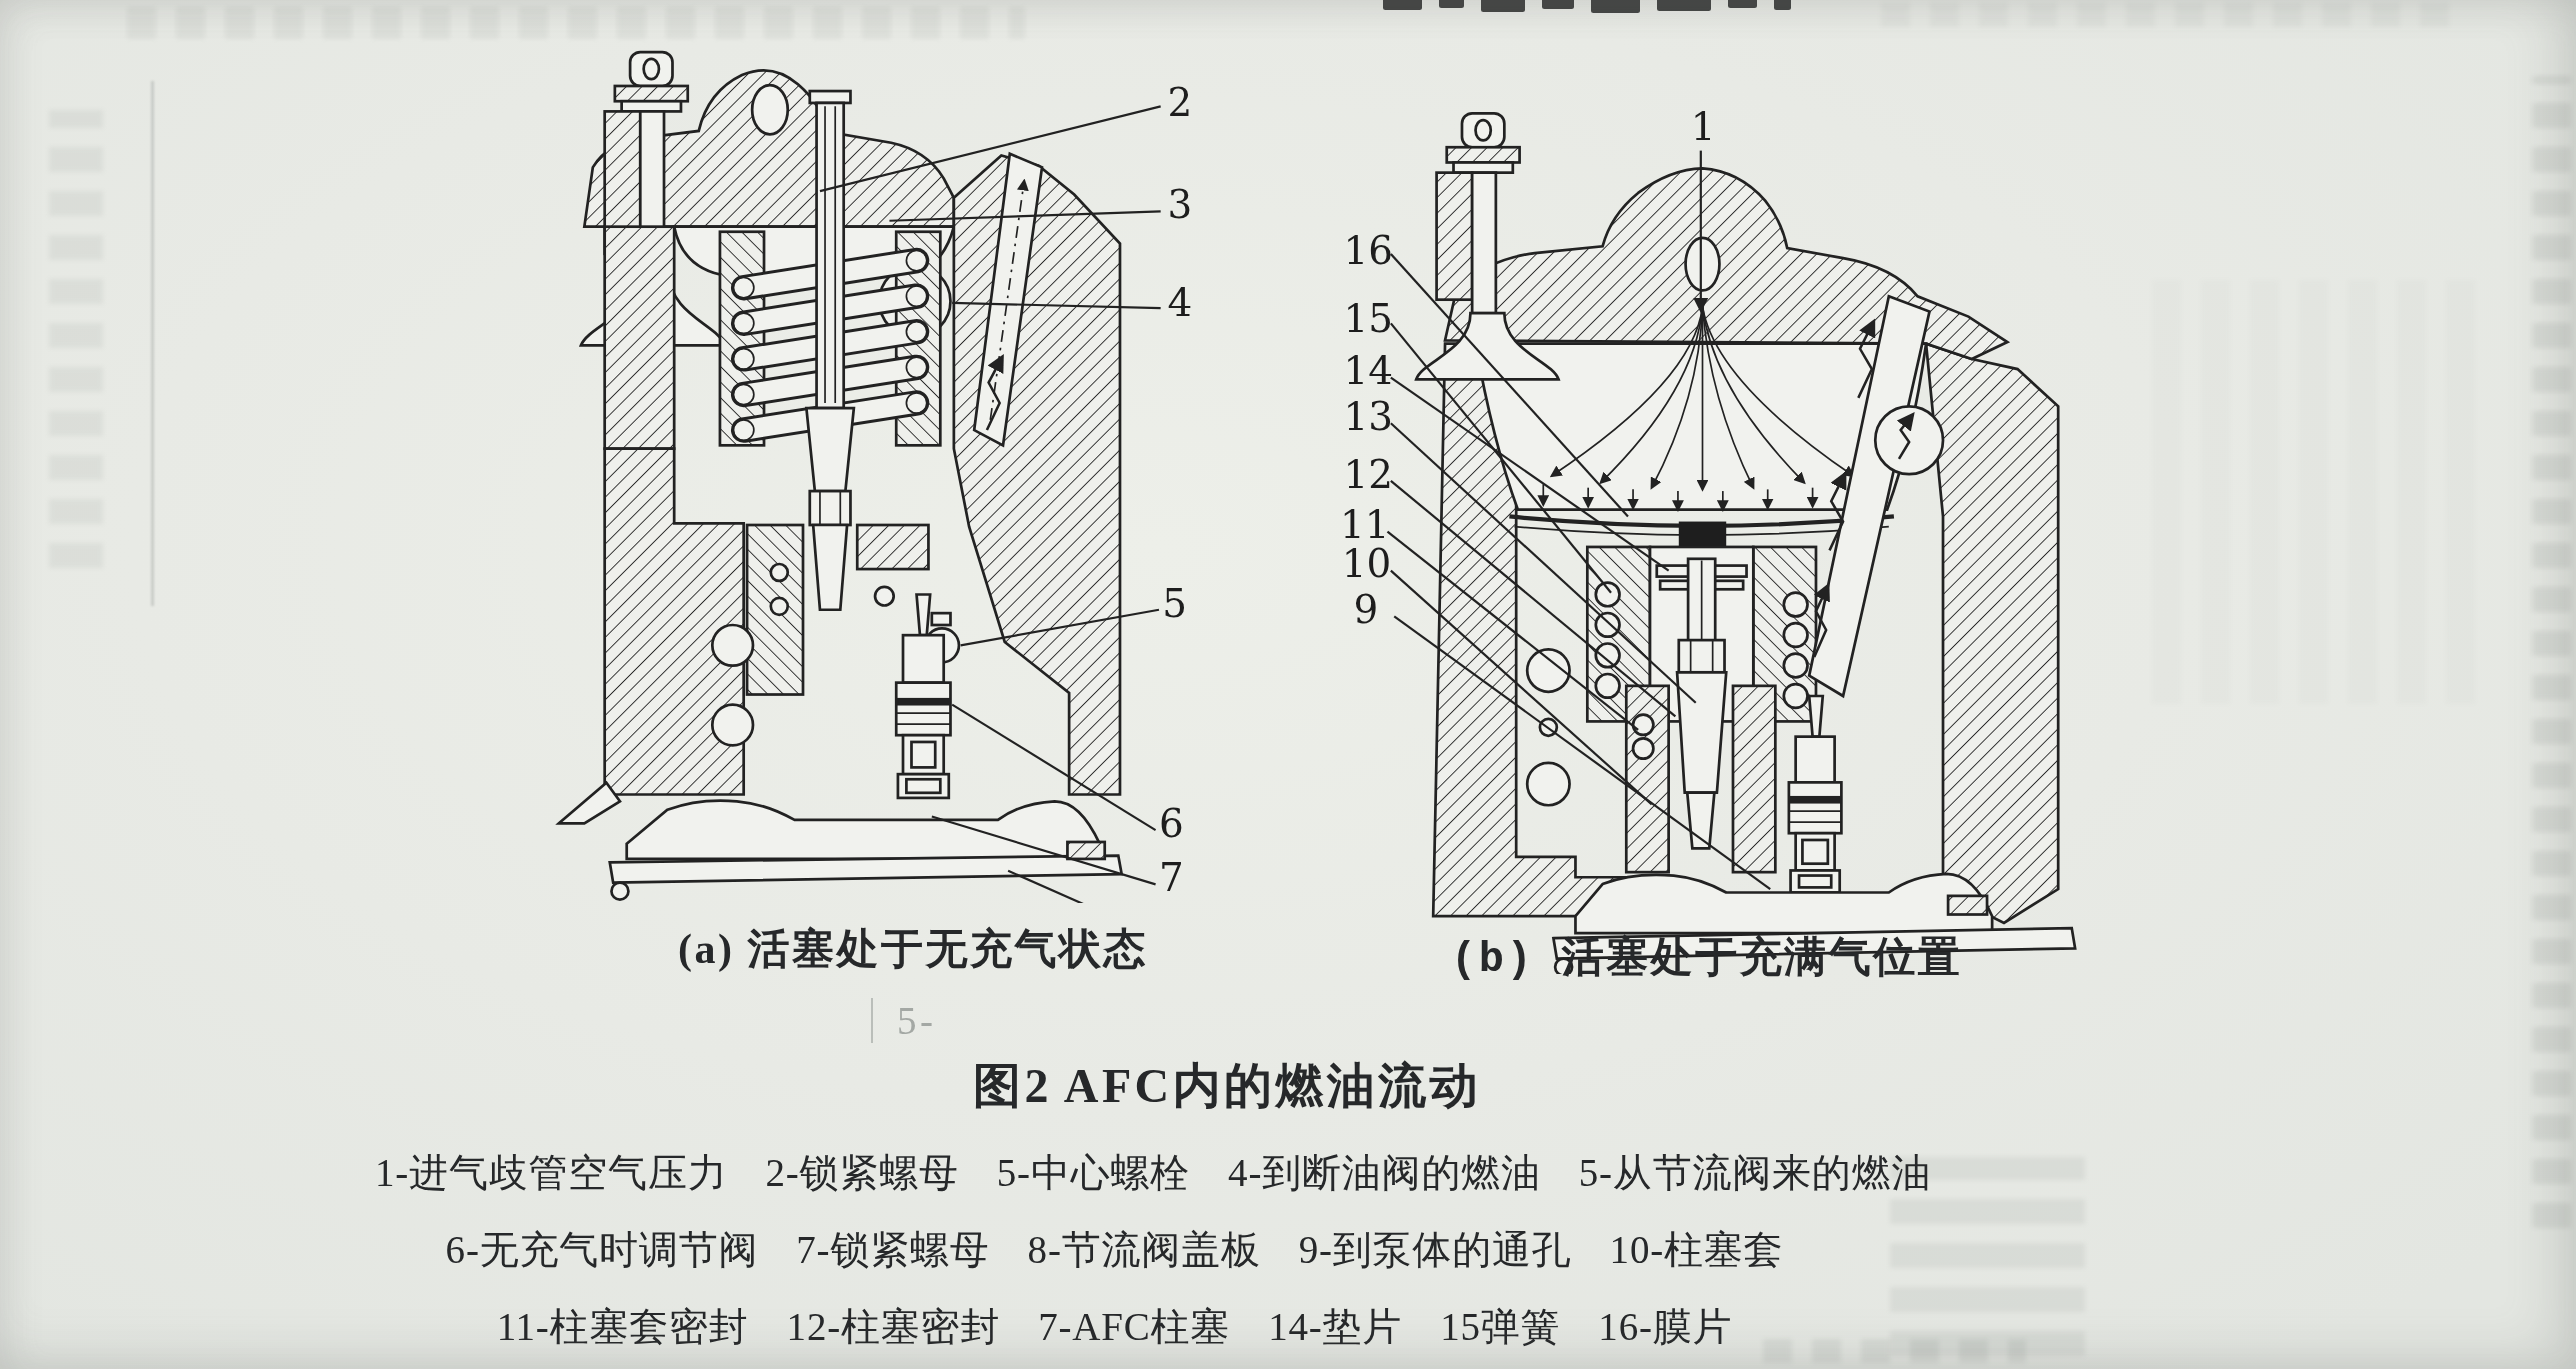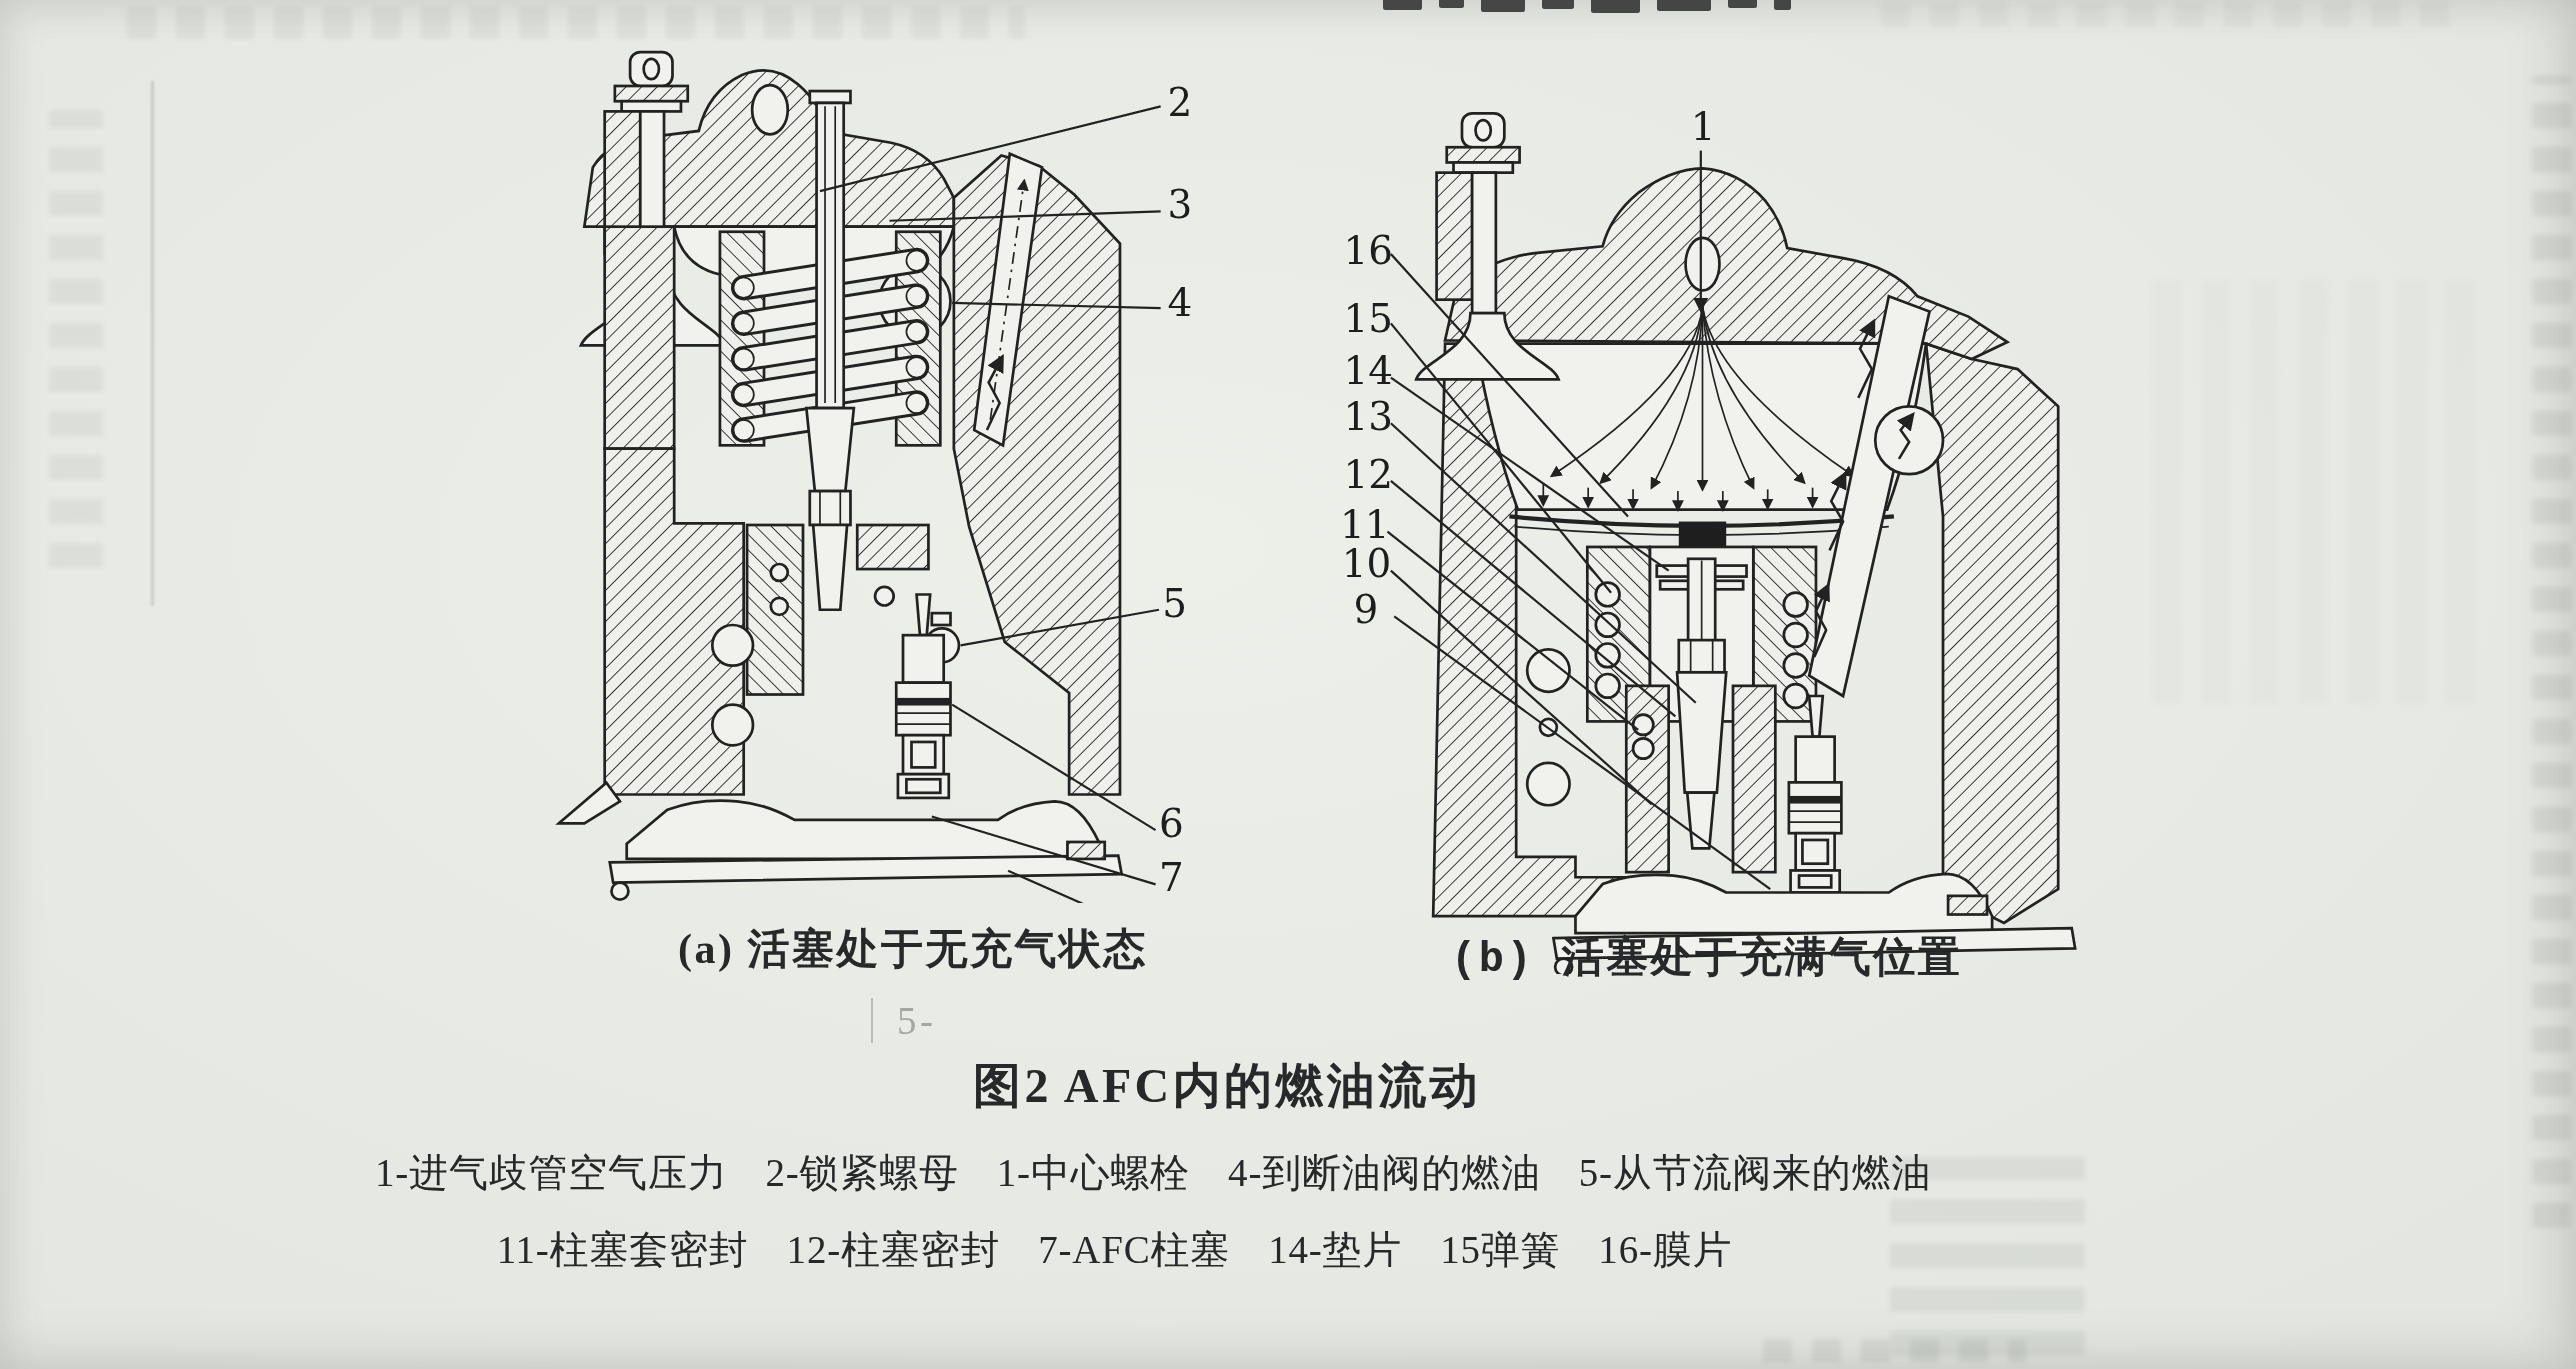--- a/index.html
+++ b/index.html
@@ -396,18 +396,19 @@
   <div class="cap" style="left:1451px;top:929px;font-family:Liberation Mono, monospace;">(b) 活塞处于充满气位置</div>
 
   <div class="pencil" style="left:871px;top:998px;">5-</div>
 
   <div class="figtitle" style="left:973px;top:1054px;gap:12px;">
     <span>图2</span>
     <span>AFC内的燃油流动</span>
   </div>
 
   <div class="legend">
-    <div class="legend-row"><span class="legend-item">1-进气歧管空气压力</span><span class="legend-item">2-锁紧螺母</span><span class="legend-item">1-中心螺栓</span><span class="legend-item">4-到断油阀的燃油</span><span class="legend-item">5-从节流阀来的燃油</span></div>
+    <div class="legend-row"><span class="legend-item">1-进气歧管空气压力</span><span class="legend-item">2-锁紧螺母</span><span class="legend-item">5-中心螺栓</span><span class="legend-item">4-到断油阀的燃油</span><span class="legend-item">5-从节流阀来的燃油</span></div>
+    <div class="legend-row"><span class="legend-item">6-无充气时调节阀</span><span class="legend-item">7-锁紧螺母</span><span class="legend-item">8-节流阀盖板</span><span class="legend-item">9-到泵体的通孔</span><span class="legend-item">10-柱塞套</span></div>
     <div class="legend-row"><span class="legend-item">11-柱塞套密封</span><span class="legend-item">12-柱塞密封</span><span class="legend-item">7-AFC柱塞</span><span class="legend-item">14-垫片</span><span class="legend-item">15弹簧</span><span class="legend-item">16-膜片</span></div>
   </div>
 
 </div>
 
 
 </body></html>

